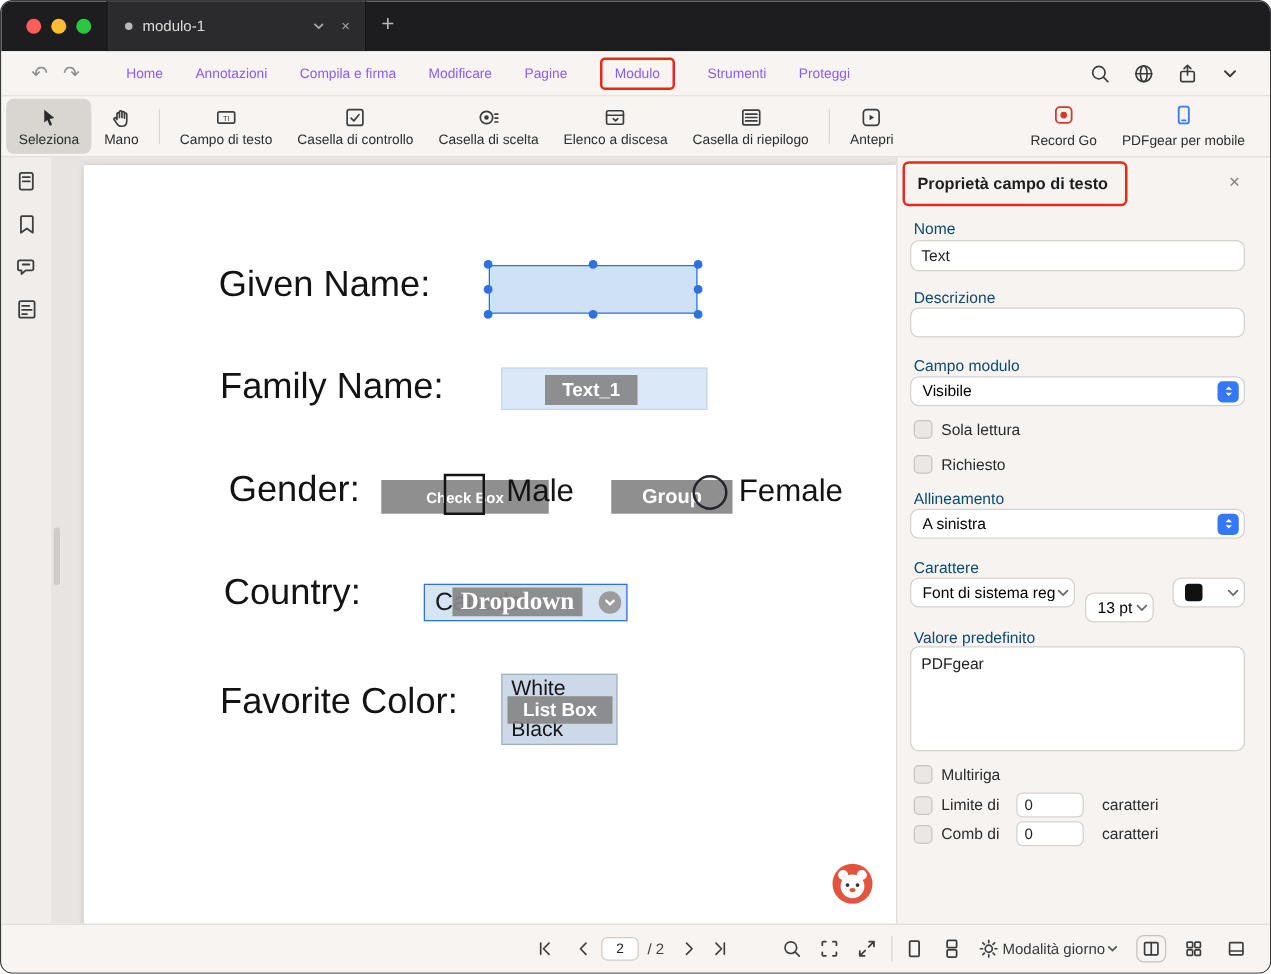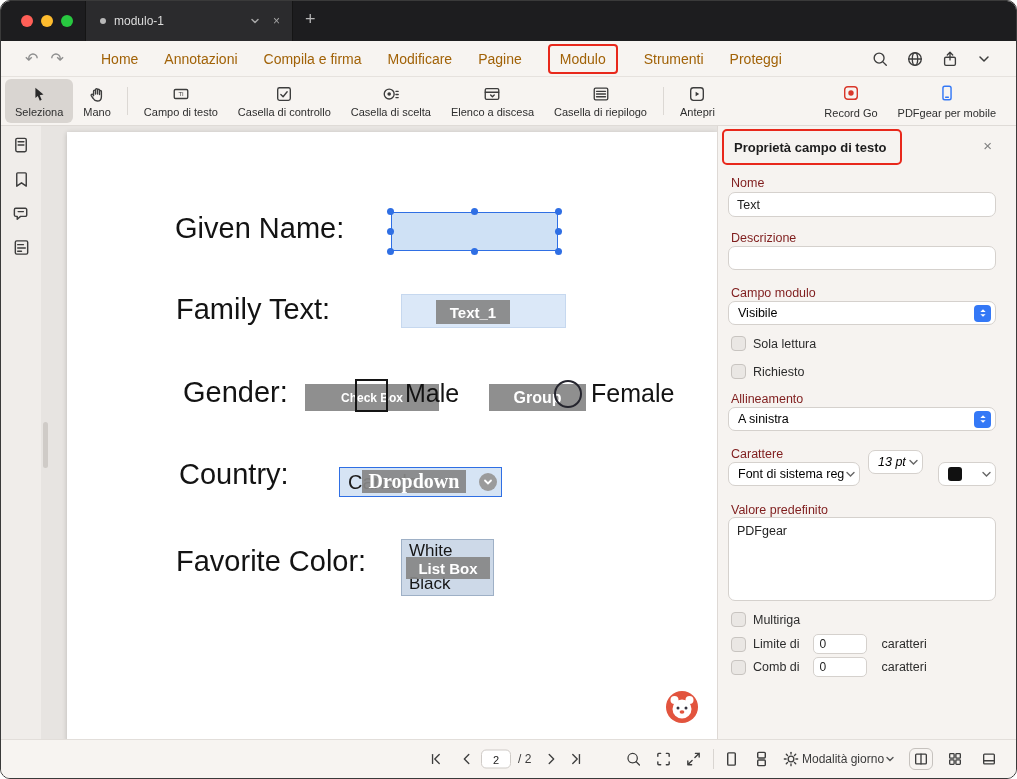--- a/index.html
+++ b/index.html
@@ -17,21 +17,21 @@
   .tab-ico { color:#a5a5a5; display:flex; align-items:center; margin-right:12px; }
   .newtab { position:absolute; left:304px; color:#b5b5b5; font-size:18px; top:8px; cursor:default; }
 
   svg.i { stroke:#3d3d3d; fill:none; stroke-width:1.5; stroke-linecap:round; stroke-linejoin:round; display:block; }
   svg.w { stroke:#a5a5a5; }
 
   
   .menubar { height:36px; background:#f7f4f1; border-bottom:1px solid #e6e2de; display:flex; align-items:center; flex:0 0 auto; position:relative; }
   .undo-redo { position:absolute; left:24px; display:flex; gap:12px; color:#8f8f8f; font-size:16px; }
   .rtabs { display:flex; gap:26px; margin-left:100px; align-items:center; }
-  .rtab { font-size:14px; color:#a16207; padding:5px 0; white-space:nowrap; }
+  .rtab { font-size:11px; color:#8b5cf6; padding:5px 0; white-space:nowrap; }
   .rtab.hl { border:2.5px solid #e8281b; border-radius:4px; padding:5px 10px; }
   .menu-icons { margin-left:auto; margin-right:24px; display:flex; gap:17px; align-items:center; }
 
   
   .toolbar { height:49px; background:#f7f4f1; border-bottom:1px solid #dfdbd7; display:flex; align-items:center; padding:0 10px 0 4px; flex:0 0 auto; }
   .tool { display:flex; flex-direction:column; align-items:center; justify-content:center; gap:3px; padding:3px 10px; height:44px; border-radius:6px; font-size:11px; color:#2e2e2e; white-space:nowrap; }
   .tool.active { background:#d9d5d1; }
   .tdiv { width:1px; height:28px; background:#dcd8d4; margin:0 6px; }
   .push { margin-left:auto; }
 
@@ -54,21 +54,21 @@
   .dd-chev { position:absolute; width:18px; height:18px; border-radius:50%; background:#9b9b9b; display:flex; align-items:center; justify-content:center; }
   .lb-field { position:absolute; background:#cdd9e8; border:1px solid #9eb0c6; }
   .lb-opt { position:absolute; font-size:17px; color:#161616; white-space:nowrap; }
   .mascot { position:absolute; width:34px; height:34px; }
 
   
   .panel { width:299px; flex:0 0 auto; background:#f6f3f0; border-left:1px solid #ded9d5; position:relative; }
   .panel-title-box { position:absolute; left:4px; top:3px; border:2.5px solid #e8281b; border-radius:5px; padding:7px 14px 7px 10px; }
   .panel-title { font-size:13px; font-weight:bold; color:#1d1d1d; white-space:nowrap; }
   .panel-close { position:absolute; right:24px; top:11px; color:#808080; font-size:15px; }
-  .p-label { position:absolute; left:13px; font-size:12.5px; color:#7f1d1d; }
+  .p-label { position:absolute; left:13px; font-size:12.5px; color:#0c4a6e; }
   .p-input { position:absolute; left:10px; width:268px; height:25px; background:#fff; border:1px solid #d5d1cd; border-radius:7px; font-size:12.5px; padding:0 8px; color:#222; font-family:"Liberation Sans", sans-serif; }
   .p-select { position:absolute; height:24px; background:#fff; border:1px solid #d5d1cd; border-radius:7px; display:flex; align-items:center; justify-content:space-between; padding:0 4px 0 9px; font-size:12.5px; color:#000000; }
   .stepper { width:17px; height:17px; background:#3478f6; border-radius:4px; display:flex; align-items:center; justify-content:center; flex:0 0 auto; }
   .p-check { position:absolute; left:13px; display:flex; align-items:center; gap:7px; font-size:12.5px; color:#2c2c2c; }
   .cbx { width:15px; height:15px; background:#eae7e4; border:1px solid #c8c4c0; border-radius:4px; flex:0 0 auto; }
   .p-textarea { position:absolute; left:10px; top:391px; width:268px; height:84px; background:#fff; border:1px solid #d5d1cd; border-radius:7px; font-size:12.5px; padding:6px 8px; color:#222; resize:none; font-family:"Liberation Sans", sans-serif; }
   .mini-input { width:54px; height:20px; background:#fff; border:1px solid #d5d1cd; border-radius:5px; font-size:12px; padding:0 6px; color:#222; margin-left:6px; font-family:"Liberation Sans", sans-serif; }
   .suffix { margin-left:8px; }
   .swatch { width:14px; height:14px; background:#111; border-radius:3px; }
 
@@ -284,21 +284,21 @@
           <span class="h" style="left:-5px; top:-5px;"></span>
           <span class="h" style="left:calc(50% - 3.5px); top:-5px;"></span>
           <span class="h" style="right:-5px; top:-5px;"></span>
           <span class="h" style="left:-5px; top:calc(50% - 3.5px);"></span>
           <span class="h" style="right:-5px; top:calc(50% - 3.5px);"></span>
           <span class="h" style="left:-5px; bottom:-5px;"></span>
           <span class="h" style="left:calc(50% - 3.5px); bottom:-5px;"></span>
           <span class="h" style="right:-5px; bottom:-5px;"></span>
         </div>
 
-        <div class="doc-label" style="left:109px; top:161px;">Family Text:</div>
+        <div class="doc-label" style="left:109px; top:161px;">Family Name:</div>
         <div class="field-light" style="left:334px; top:162px; width:165px; height:34px;">
           <span class="badge" style="left:34px; top:5px; width:74px; height:24px; font-size:15px;">Text_1</span>
         </div>
 
         <div class="doc-label" style="left:116px; top:244px;">Gender:</div>
         <span class="badge" style="left:238px; top:252px; width:134px; height:27px; font-size:12px;">Check Box</span>
         <span class="cb-outline" style="left:288px; top:247px; width:33px; height:33px;"></span>
         <div class="doc-sub" style="left:338px; top:247px;">Male</div>
         <span class="badge" style="left:422px; top:252px; width:97px; height:27px; font-size:16px;">Group</span>
         <span class="radio-outline" style="left:487px; top:248px; width:28px; height:28px;"></span>
@@ -379,21 +379,21 @@
           </span>
       </div>
 
       <div class="p-label" style="top:321px;">Carattere</div>
       <div class="p-select" style="left:10px; top:336px; width:132px;">
         <span style="overflow:hidden; white-space:nowrap;">Font di sistema reg</span>
         <span><svg width="9" height="7" viewBox="0 0 9 7" fill="none" stroke="#666" stroke-width="1.4" stroke-linecap="round">
               <path d="M1 1.5 L4.5 5 L8 1.5"></path>
             </svg></span>
       </div>
-      <div class="p-select" style="left:150px; top:324px; width:55px;font-style:italic;">
+      <div class="p-select" style="left:150px; top:348px; width:55px;">
         <span>13 pt</span>
         <span><svg width="9" height="7" viewBox="0 0 9 7" fill="none" stroke="#666" stroke-width="1.4" stroke-linecap="round">
               <path d="M1 1.5 L4.5 5 L8 1.5"></path>
             </svg></span>
       </div>
       <div class="p-select" style="left:220px; top:336px; width:58px;">
         <span class="swatch"></span>
         <span><svg width="9" height="7" viewBox="0 0 9 7" fill="none" stroke="#666" stroke-width="1.4" stroke-linecap="round">
               <path d="M1 1.5 L4.5 5 L8 1.5"></path>
             </svg></span>

